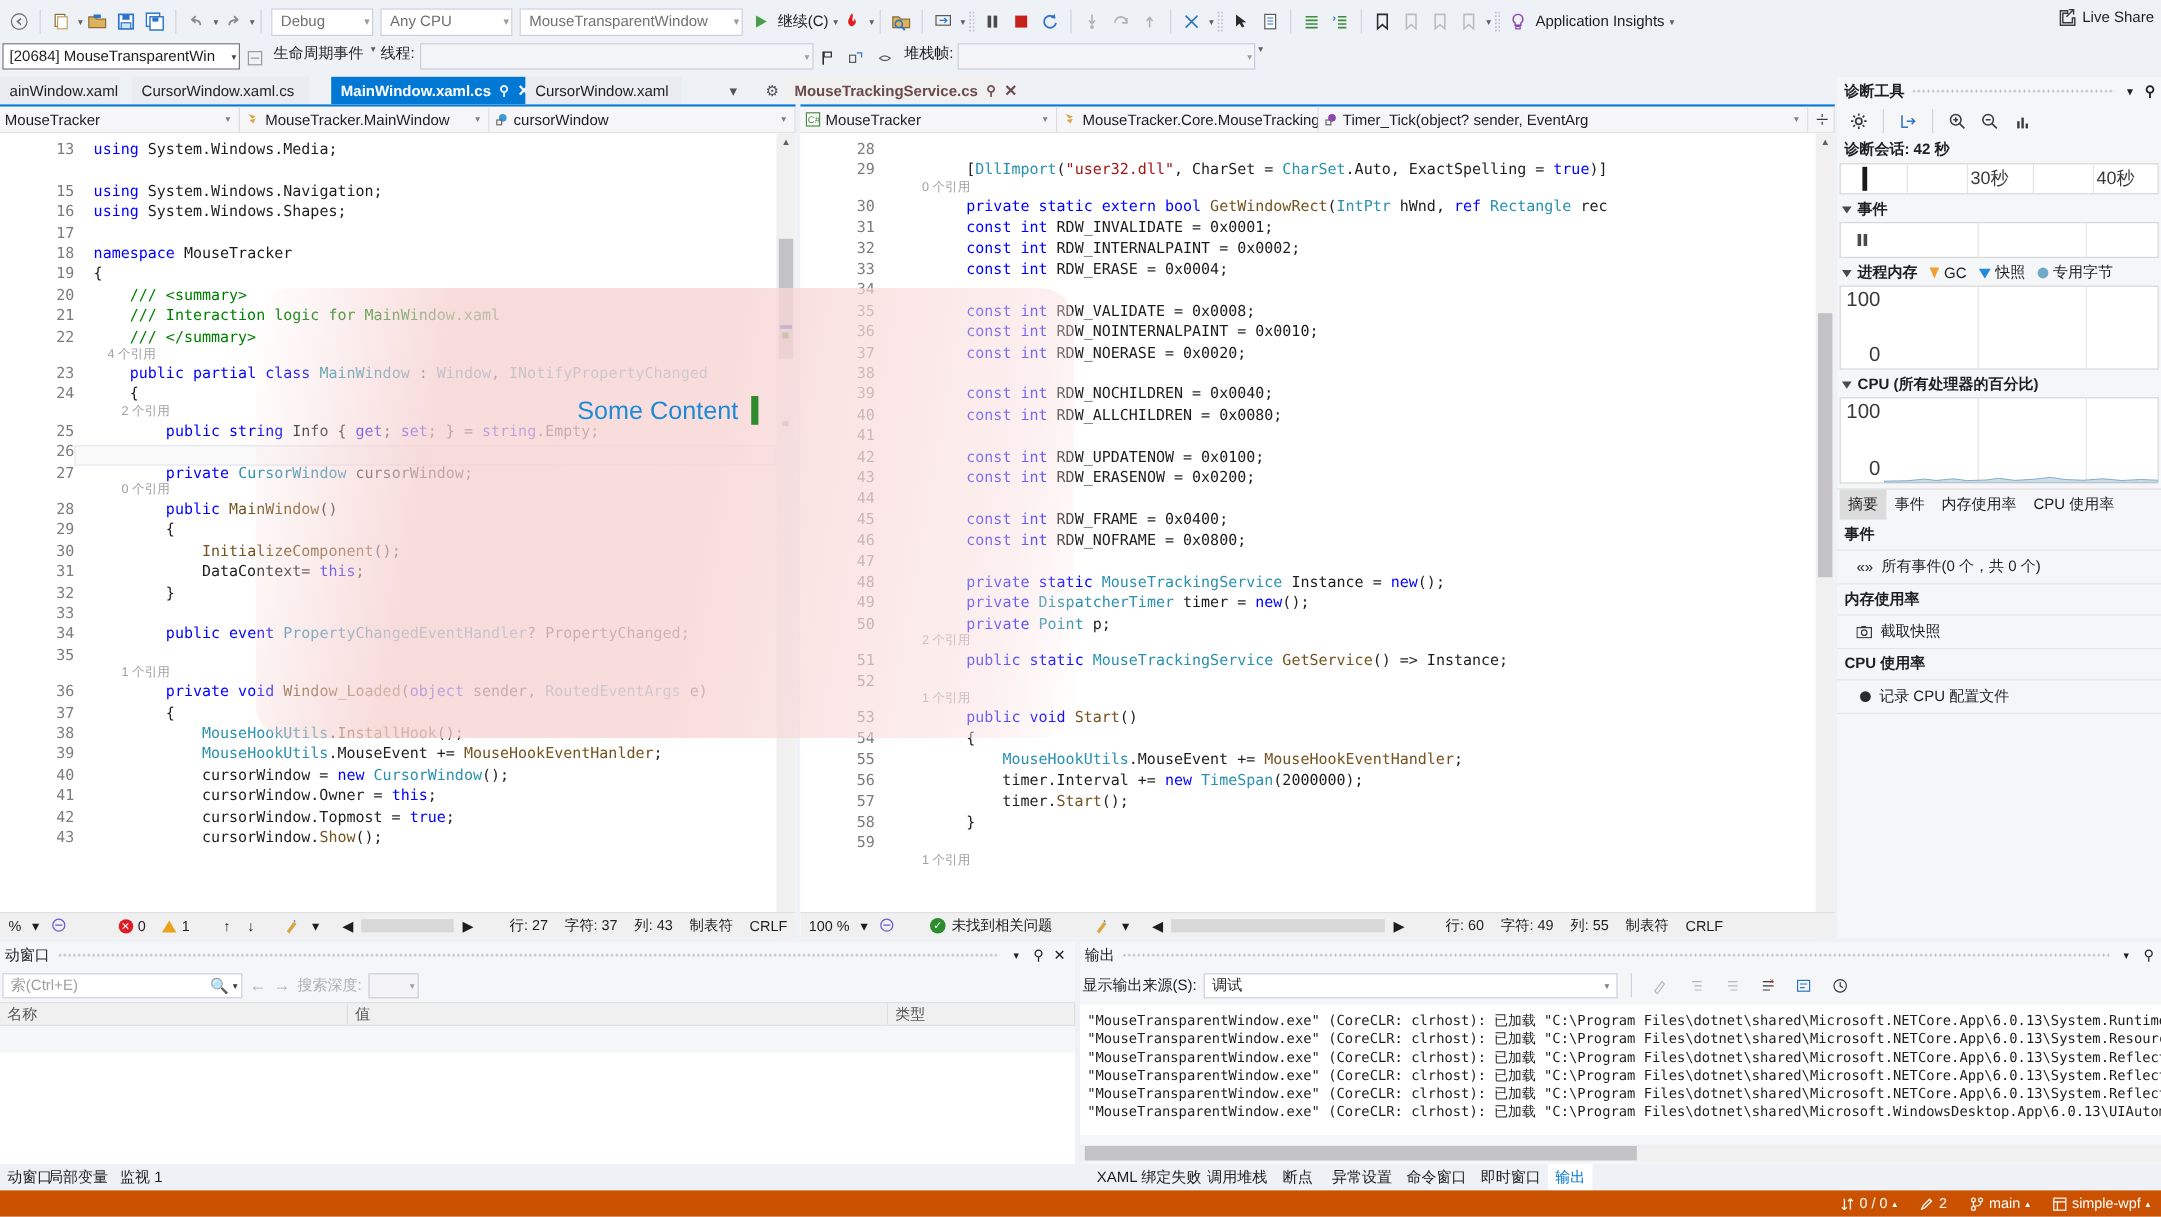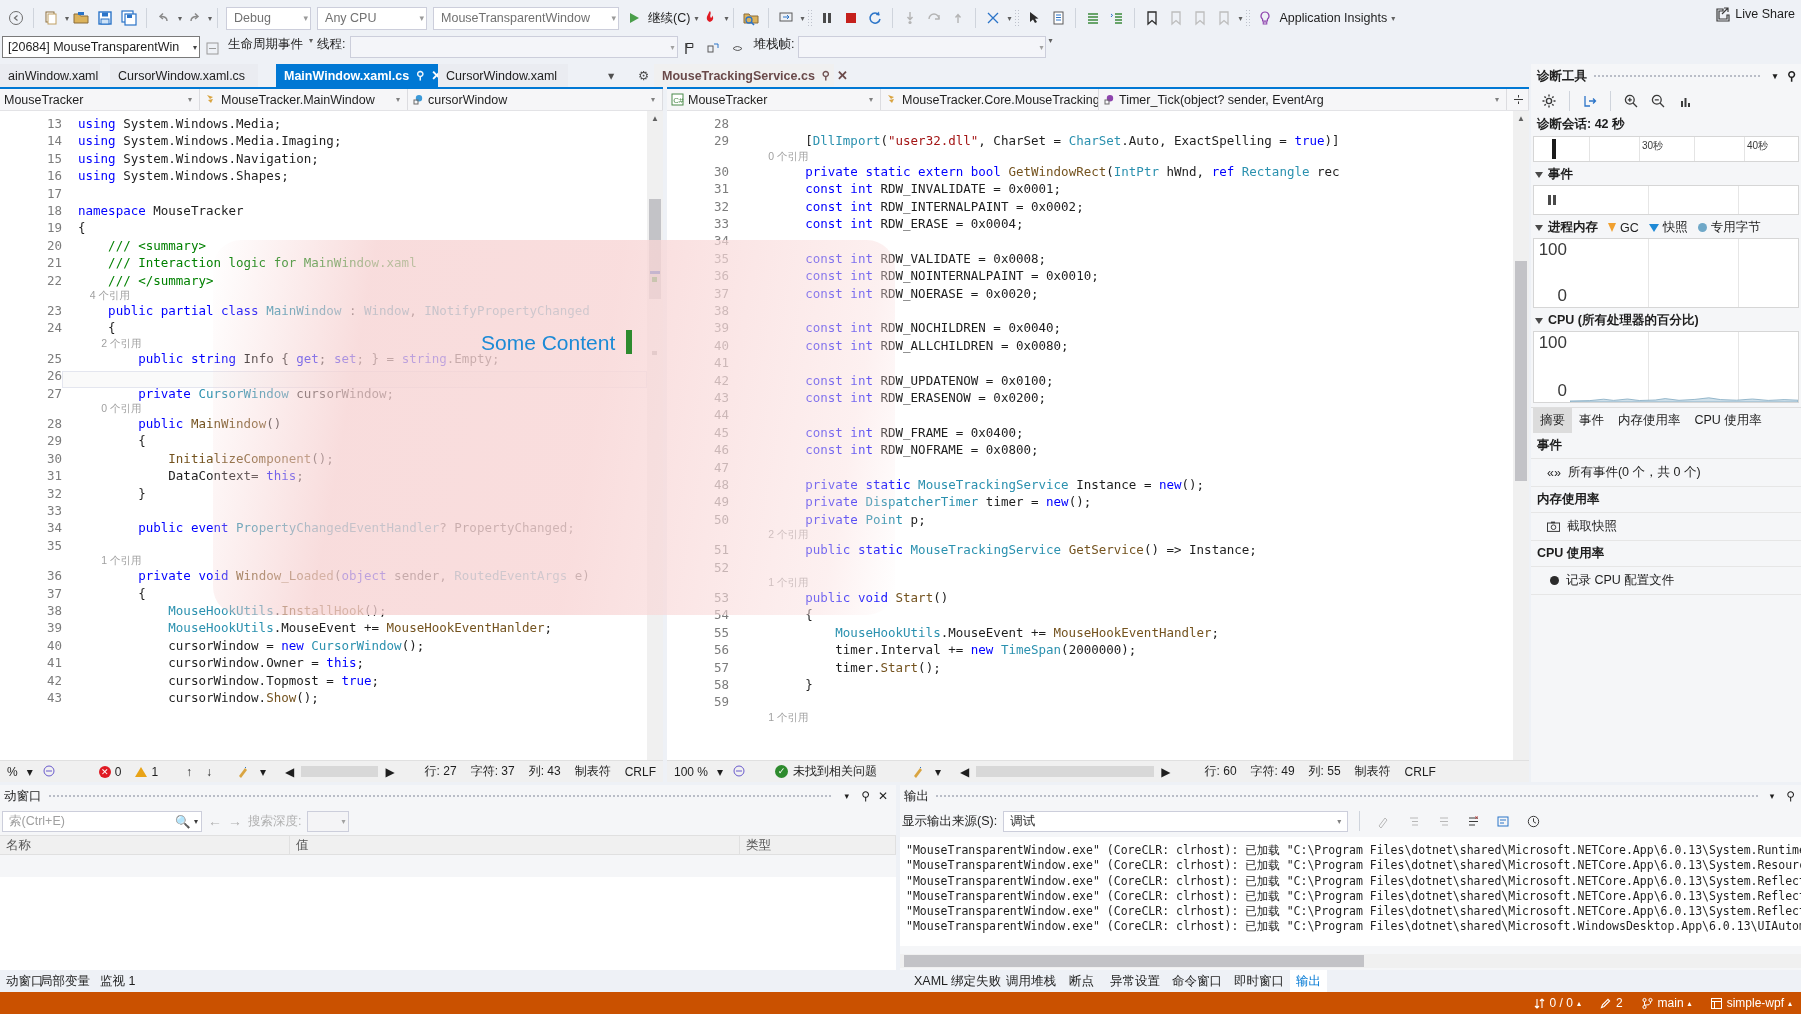--- a/index.html
+++ b/index.html
@@ -124,21 +124,21 @@
   .diag { position: absolute; left: 1531px; top: 64px; width: 270px; height: 718px; background:#f5f6f8; }
   .diag-title { height: 24px; display: flex; align-items: center; font-size: 12.5px; color: #1e1e1e;
                 padding-left: 6px; font-weight: bold; }
   .dotted { flex: 1; height: 1px; margin: 0 6px;
       background-image: radial-gradient(#b9bdc7 35%, transparent 36%); background-size: 4px 4px; height: 4px; }
   .diag-toolbar { height: 26px; display: flex; align-items: center; padding-left: 6px; gap: 3px; }
   .diag-session { font-size: 12.5px; font-weight: bold; padding: 2px 0 3px 6px; }
   .timeline { height: 26px; margin: 0 2px 0 2px; border: 1px solid #d6d6d6; background: #fff;
               position: relative; display:flex; align-items:flex-end;}
   .tick { position:absolute; top:0; bottom:0; width:1px; background:#e4e4e4;}
-  .tlabel { position:absolute; top:2px; font-size:10px; color:#3a3a3a;}
+  .tlabel { position:absolute; top:2px; font-size:15px; color:#3a3a3a;}
   .marker { position: absolute; left: 18px; top: 2px; width: 4px; bottom: 2px; background: #1a1a1a; }
   .grp { display:flex; align-items:center; font-size:12.5px; font-weight:bold; padding:4px 0 2px 4px;}
   .tri { width:0;height:0;border-left:4px solid transparent;border-right:4px solid transparent;
          border-top:6px solid #4a4a4a; margin-right:5px;}
   .chartbox { margin: 0 2px; border: 1px solid #d6d6d6; background: #fff; position: relative; display:flex;}
   .yaxis { width: 36px; position: relative; font-size: 17px; color:#3a3a3a;}
   .plot { flex:1; position:relative; }
   .vgrid { position:absolute; top:0; bottom:0; width:1px; background:#e6e6e6;}
   .legend-item { display:flex; align-items:center; font-weight:normal; font-size:12.5px; margin-left:10px;}
   .diag-tabs { display:flex; align-items:center; height:26px; border-top:1px solid #dedede;
@@ -489,21 +489,20 @@
               </svg>
           </span>
           <span>cursorWindow</span>
           <span class="caret">▾</span>
         </div>
       </div>
 
       <div class="code" id="left-code">
           <div class="hl-line" style="top: 260px;"></div>
           <div class="ln" style="position: absolute; left: 0px; right: 0px; top: 4px;"><span class="gut">13</span><span class="txt"><span class="kw">using</span><span> System.Windows.Media;</span></span></div>
-          <div class="ln" style="position: absolute; left: 0px; right: 0px; top: 21.4px;"><span class="gut">14</span><span class="txt"><span class="kw">using</span><span> System.Windows.Media.Imaging;</span></span></div>
           <div class="ln" style="position: absolute; left: 0px; right: 0px; top: 38.8px;"><span class="gut">15</span><span class="txt"><span class="kw">using</span><span> System.Windows.Navigation;</span></span></div>
           <div class="ln" style="position: absolute; left: 0px; right: 0px; top: 56.2px;"><span class="gut">16</span><span class="txt"><span class="kw">using</span><span> System.Windows.Shapes;</span></span></div>
           <div class="ln" style="position: absolute; left: 0px; right: 0px; top: 73.6px;"><span class="gut">17</span><span class="txt"></span></div>
           <div class="ln" style="position: absolute; left: 0px; right: 0px; top: 91px;"><span class="gut">18</span><span class="txt"><span class="kw">namespace</span><span> MouseTracker</span></span></div>
           <div class="ln" style="position: absolute; left: 0px; right: 0px; top: 108.4px;"><span class="gut">19</span><span class="txt"><span>{</span></span></div>
           <div class="ln" style="position: absolute; left: 0px; right: 0px; top: 125.8px;"><span class="gut">20</span><span class="txt"><span class="cmt">    /// &lt;summary&gt;</span></span></div>
           <div class="ln" style="position: absolute; left: 0px; right: 0px; top: 143.2px;"><span class="gut">21</span><span class="txt"><span class="cmt">    /// Interaction logic for MainWindow.xaml</span></span></div>
           <div class="ln" style="position: absolute; left: 0px; right: 0px; top: 160.6px;"><span class="gut">22</span><span class="txt"><span class="cmt">    /// &lt;/summary&gt;</span></span></div>
           <div class="ln" style="position: absolute; left: 0px; right: 0px; top: 178px; height: 13px; line-height: 13px;"><span class="ref" style="position: absolute; left: 78px;">    4 个引用</span></div>
           <div class="ln" style="position: absolute; left: 0px; right: 0px; top: 191px;"><span class="gut">23</span><span class="txt"><span>    </span><span class="kw">public partial class</span><span> </span><span class="typ">MainWindow</span><span> : </span><span class="typ">Window</span><span>, </span><span class="typ">INotifyPropertyChanged</span></span></div>

